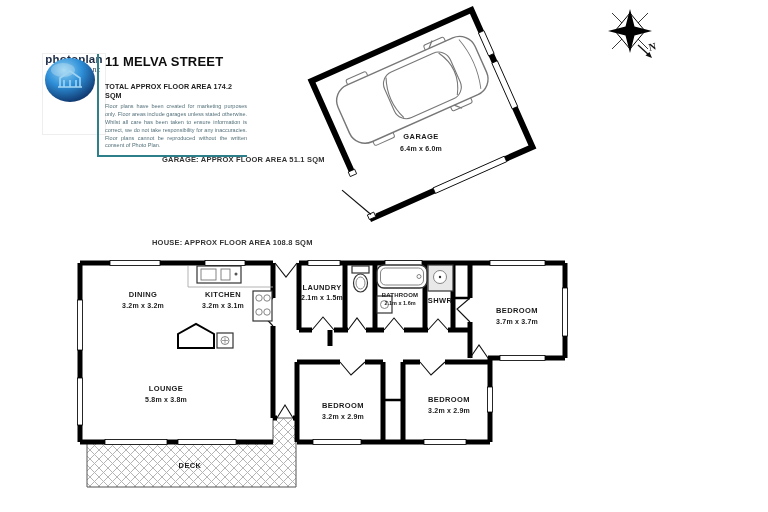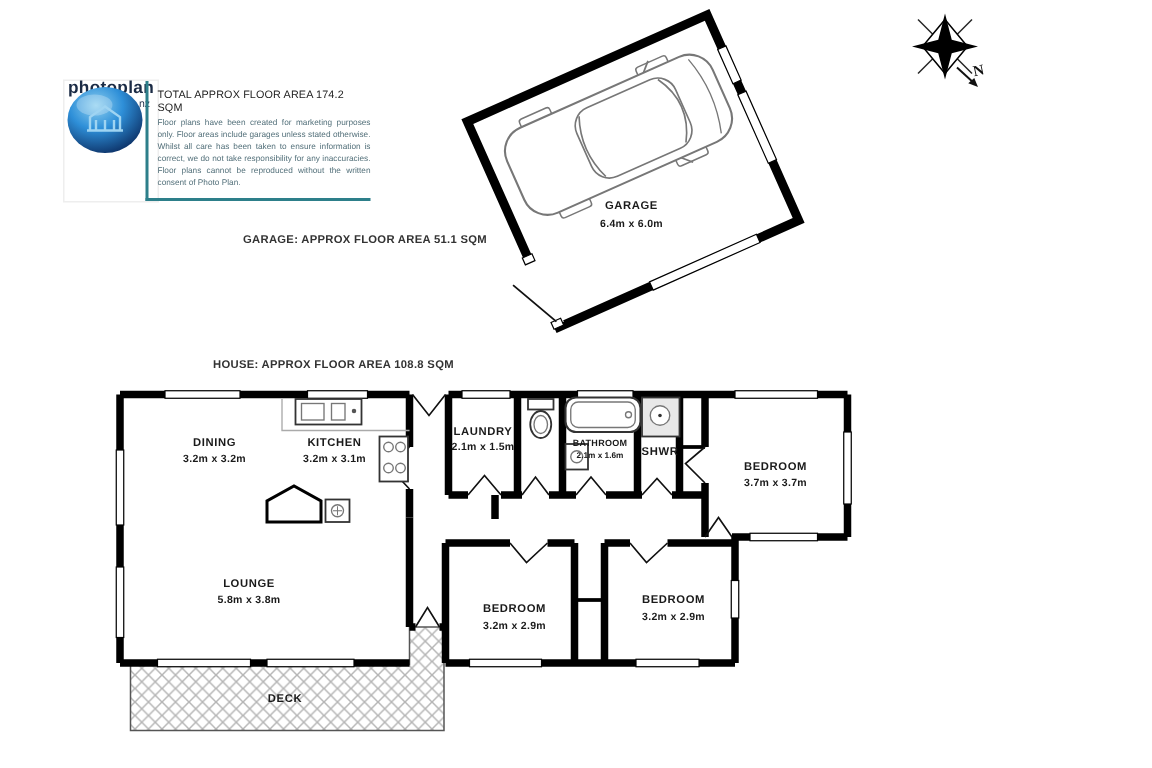--- a/index.html
+++ b/index.html
@@ -8,25 +8,25 @@
   
   .logo-box{position:absolute;left:42px;top:53px;width:62px;height:80px;
             border:1px solid #eeeeee;display:flex;flex-direction:column;align-items:center;}
   .logo-ball{margin-top:2px;}
   .logo-brand{font-size:11.5px;font-weight:bold;letter-spacing:.2px;color:#1b2b45;line-height:1;}
   .logo-tld{font-size:7px;color:#1b2b45;align-self:flex-end;margin-right:5px;line-height:1.2;}
   .title-block{position:absolute;left:97px;top:54px;width:142px;
                border-left:2px solid #2d7f8a;border-bottom:2px solid #2d7f8a;
                padding:1px 0 5px 6px;}
   .addr{font-size:13px;font-weight:bold;color:#0d0d0d;line-height:1.05;letter-spacing:.2px;}
-  .total{font-size:7.2px;font-weight:normal;color:#222;margin-top:3px;letter-spacing:.1px;}
+  .total{font-size:7.2px;font-weight:bold;color:#222;margin-top:13px;letter-spacing:.1px;}
   .disc{font-size:5.5px;color:#53707a;margin-top:3px;line-height:1.45;text-align:justify;}
   .sect-label{position:absolute;font-size:7.5px;font-weight:bold;color:#333;letter-spacing:.2px;}
   .garage-sect{left:162px;top:155px;}
-  .house-sect{left:142px;top:238px;}
+  .house-sect{left:152px;top:238px;}
   
   svg{position:absolute;left:0;top:0;}
   .wall{stroke:#000;stroke-width:5;fill:none;}
   .wall2{stroke:#000;stroke-width:2.5;fill:none;}
   .win{fill:#fff;stroke:#000;stroke-width:.8;}
   .door{stroke:#111;stroke-width:1.1;fill:none;}
   .fx{stroke:#333;stroke-width:1.2;fill:#fff;}
   .fxl{stroke:#777;stroke-width:.9;fill:none;}
   .room-name{font-family:"Liberation Sans",sans-serif;font-size:7.5px;font-weight:bold;
              fill:#1a1a1a;text-anchor:middle;letter-spacing:.4px;}
@@ -227,20 +227,21 @@
         <path d="M17,31 V22 L27,15 L37,22 V31"></path>
         <path d="M21,31 V24 M27,31 V24 M33,31 V24"></path>
         <path d="M15,31 H39"></path>
       </g>
     </svg>
     <div class="logo-brand">photoplan</div>
     <div class="logo-tld">.co.nz</div>
   </div>
 
   <div class="title-block">
+    <div class="addr">11 MELVA STREET</div>
     <div class="total">TOTAL APPROX FLOOR AREA 174.2 SQM</div>
     <div class="disc">Floor plans have been created for marketing purposes only. Floor areas include garages unless stated otherwise. Whilst all care has been taken to ensure information is correct, we do not take responsibility for any inaccuracies. Floor plans cannot be reproduced without the written consent of Photo Plan.</div>
   </div>
 
   <div class="sect-label garage-sect">GARAGE: APPROX FLOOR AREA 51.1 SQM</div>
   <div class="sect-label house-sect">HOUSE: APPROX FLOOR AREA 108.8 SQM</div>
 
 </div>
 
 </body></html>

